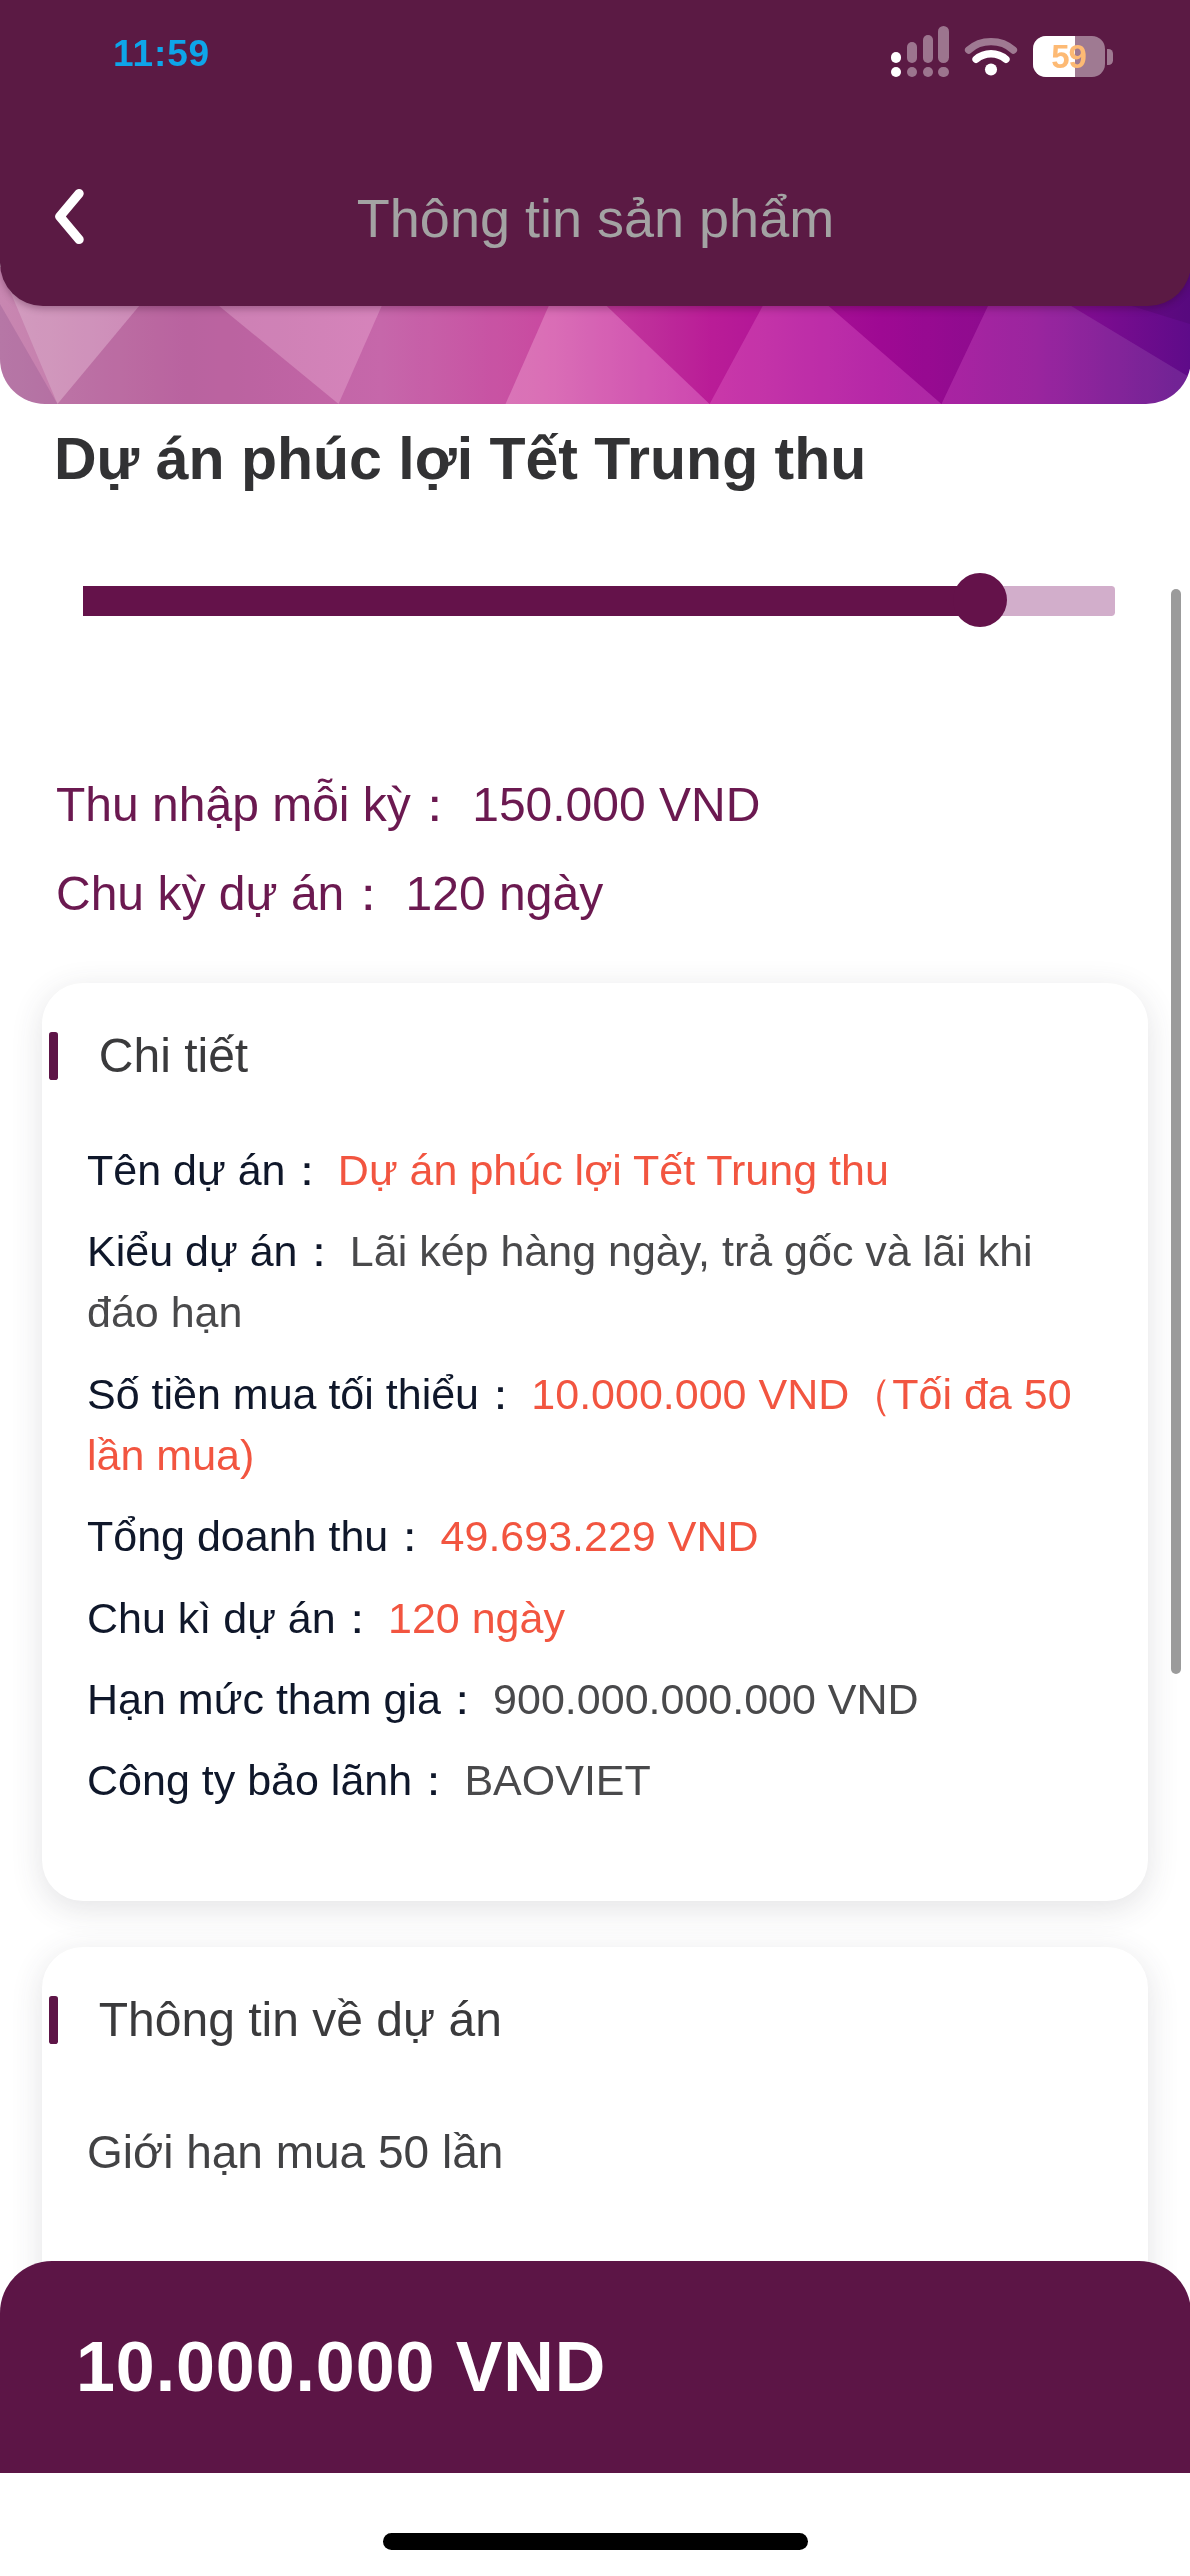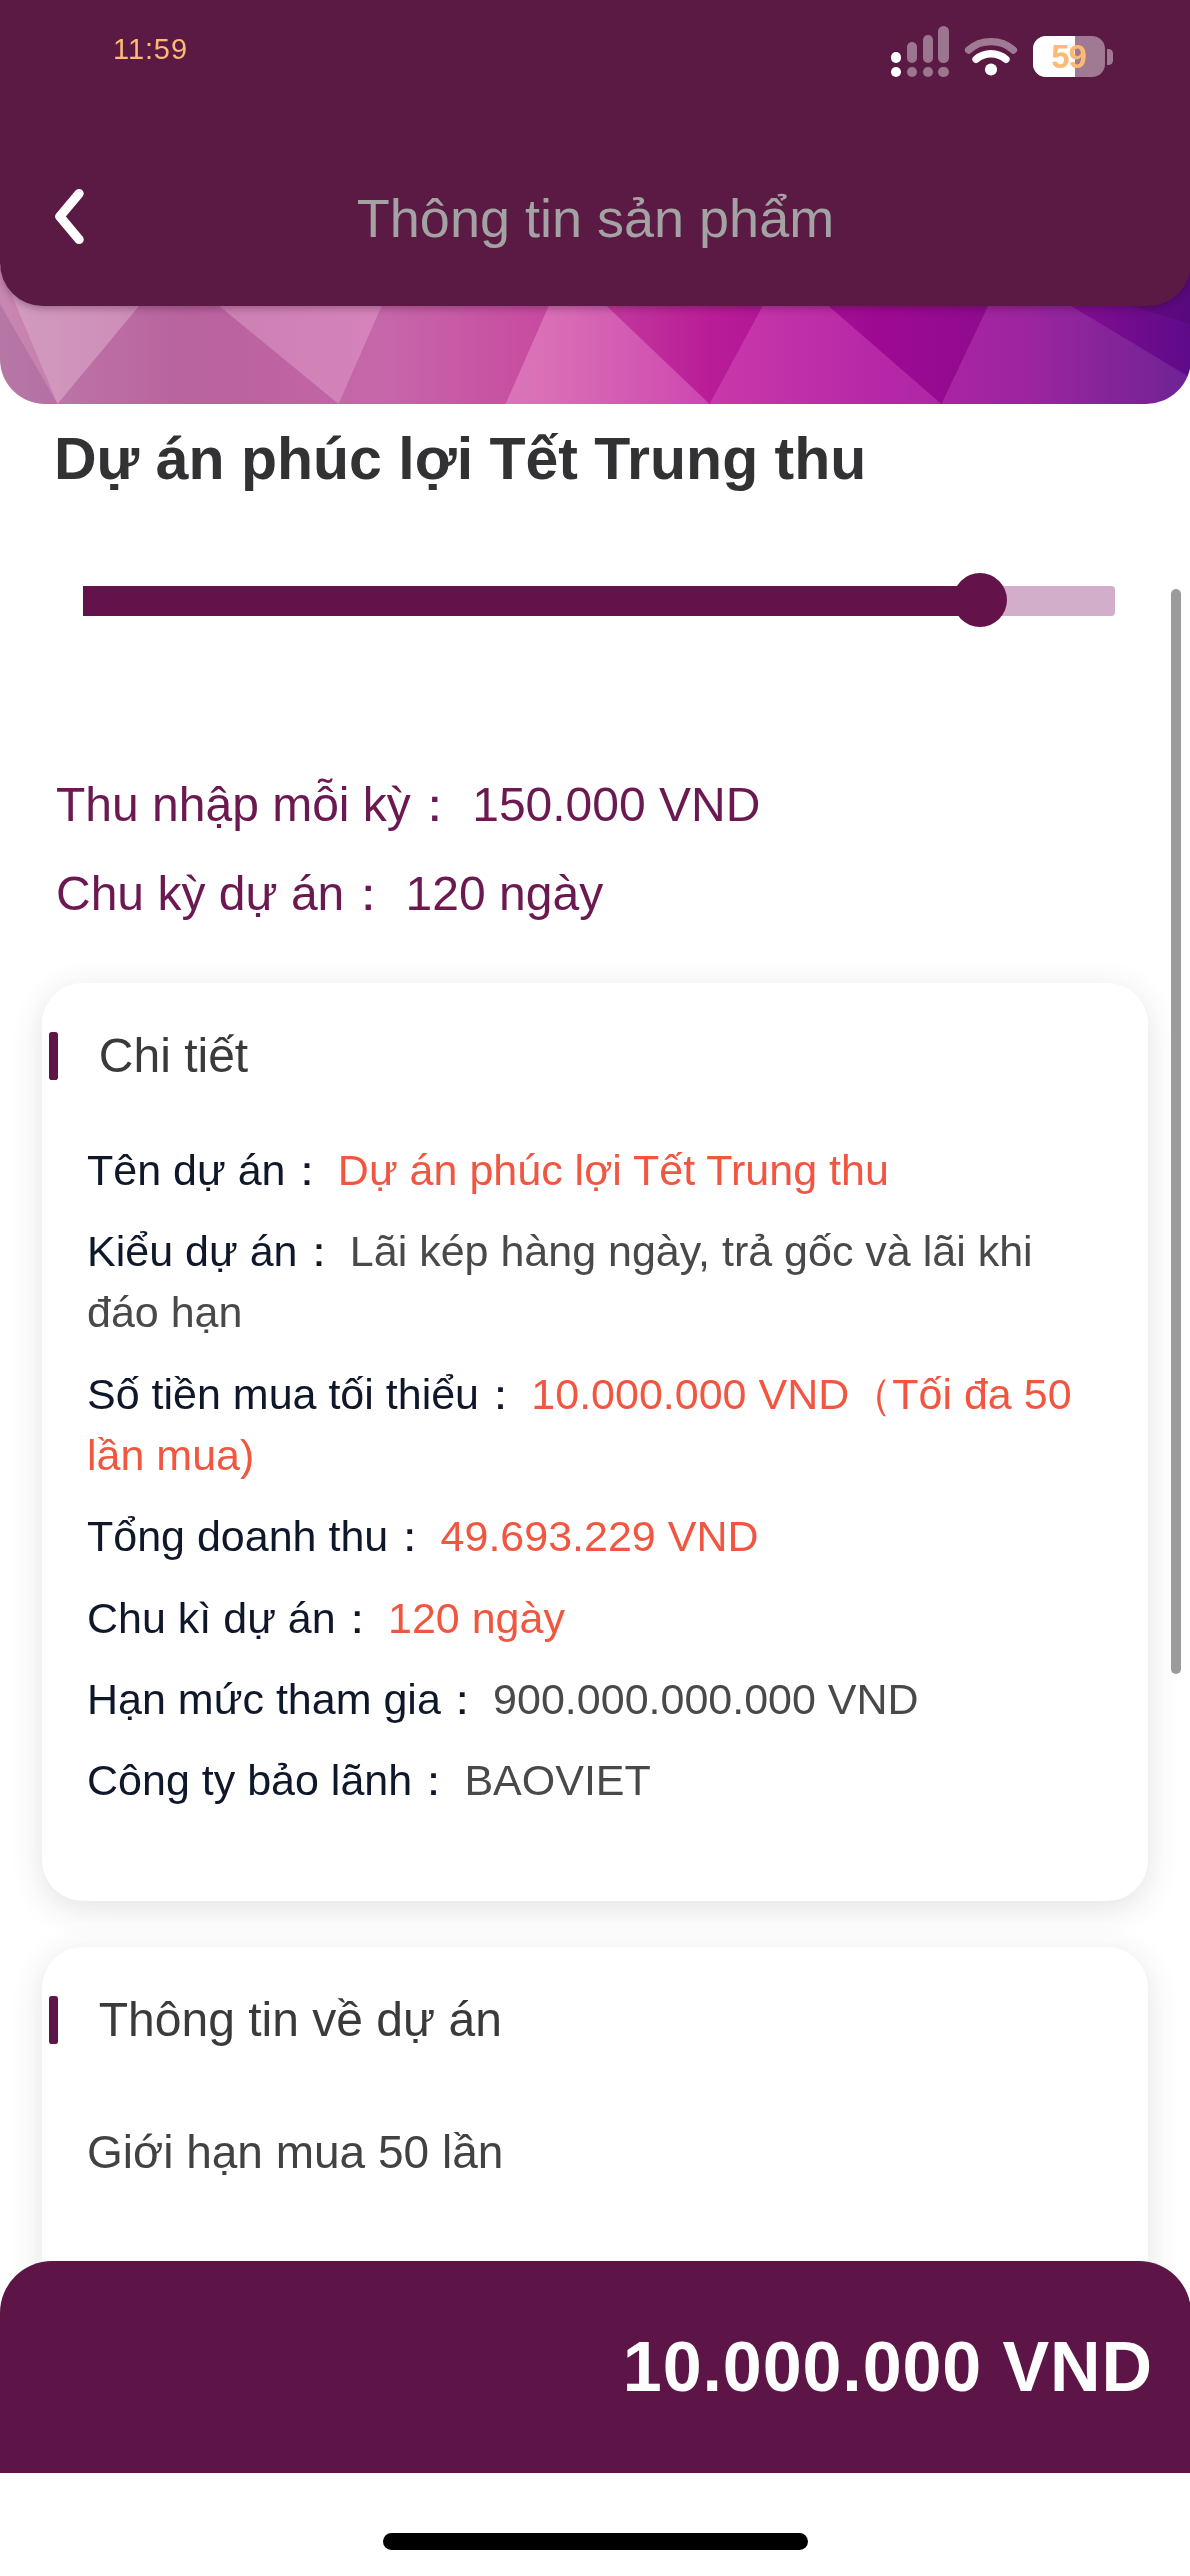--- a/index.html
+++ b/index.html
@@ -10,21 +10,21 @@
   }
   
   .band{position:absolute;top:267px;left:0;width:1191px;height:137px;z-index:1;
         border-radius:0 0 45px 45px;overflow:hidden;}
   .band svg{display:block;width:1191px;height:137px;}
   
   .header{position:absolute;top:0;left:0;width:1191px;height:306px;z-index:3;
           background:#5b1a44;border-radius:0 0 43px 43px;
           box-shadow:0 2.8px 7.4px rgba(40,5,30,.28);}
   .status-row{position:absolute;top:26px;left:0;width:100%;height:61px;}
-  .time{position:absolute;left:113px;top:7.4px;color:#fdba74;font-size:29px;font-weight:normal;letter-spacing:0.9px;}
+  .time{position:absolute;left:113px;top:7.4px;color:#0ea5e9;font-size:37px;font-weight:bold;letter-spacing:0.9px;}
   .sb-icons{position:absolute;right:78px;top:9.3px;display:flex;align-items:center;gap:15px;height:43px;}
   .signal{display:flex;align-items:flex-end;gap:5.6px;height:41px;}
   .sigcol{display:flex;flex-direction:column;justify-content:flex-end;gap:4.6px;}
   .sigdot{width:10.2px;height:10.2px;border-radius:5.6px;background:rgba(255,255,255,.40);}
   .sigbar{width:10.2px;border-radius:5.6px;background:rgba(255,255,255,.40);}
   .sig-on{background:#ffffff;}
   .battery{position:relative;width:72px;height:41px;border-radius:13px;overflow:hidden;
            display:flex;align-items:center;justify-content:center;}
   .batt-dim{position:absolute;inset:0;background:rgba(255,255,255,.42);}
   .batt-fill{position:absolute;left:0;top:0;bottom:0;background:#ffffff;}
@@ -52,21 +52,21 @@
   .drow{font-size:43px;line-height:61px;margin-bottom:20.4px;color:#49494b;}
   .drow .lbl{color:#0f172a;margin-right:9.3px;}
   .val-orange{color:#f25540;}
   .val-dark{color:#49494b;}
   .card-body-text{margin:78px 52px 0 45px;color:#424244;font-size:46px;}
   
   .scrollbar{position:absolute;left:1171px;top:589px;width:10.2px;height:1085px;border-radius:5.6px;
              background:#8a8a8a;opacity:.85;z-index:4;}
   
   .bottom-bar{position:absolute;left:0;top:2261px;width:1191px;height:212px;background:#5c1546;z-index:6;
-              border-radius:52px 52px 0 0;display:flex;align-items:center;justify-content:flex-end;
+              border-radius:52px 52px 0 0;display:flex;align-items:center;justify-content:flex-start;
               padding:0 38px 0 76px;box-sizing:border-box;}
   .amount{color:#ffffff;font-size:70px;font-weight:bold;letter-spacing:0.9px;}
   .buy-btn{width:374px;height:104px;border-radius:52px;background:#ffffff;border:none;
            display:flex;align-items:center;justify-content:center;cursor:pointer;}
   .buy-btn span{color:#5c1546;font-size:45px;}
   .home-indicator{position:absolute;left:383px;top:2533px;width:425px;height:16.7px;border-radius:9.3px;background:#000000;z-index:7;}
 </style>
 </head>
 <body>
 

